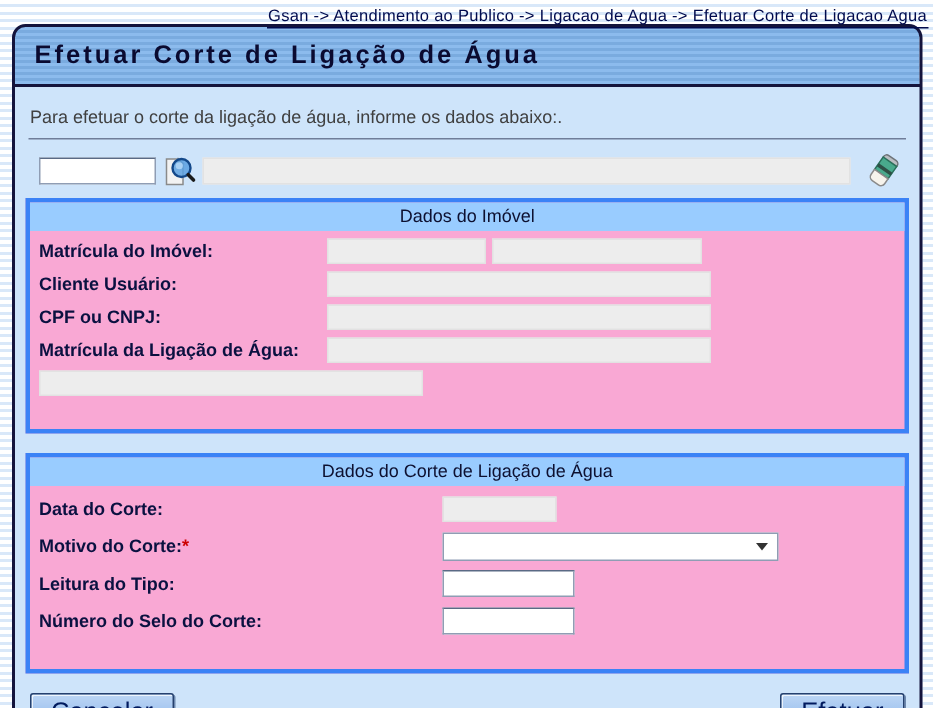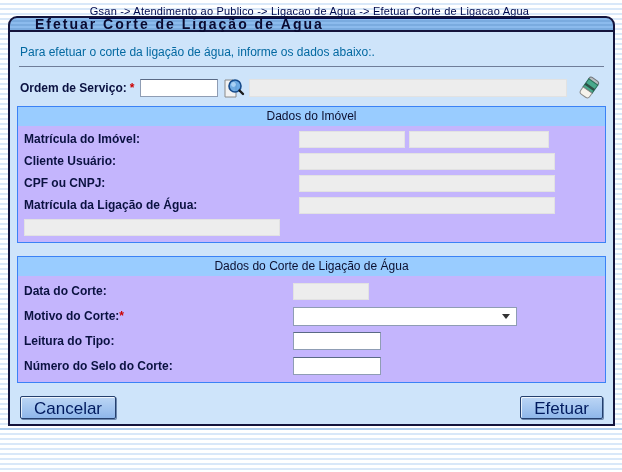--- a/index.html
+++ b/index.html
@@ -2,59 +2,59 @@
 <html><head>
 <meta charset="utf-8">
 <style>
   * { box-sizing: border-box; }
   html,body { margin:0; padding:0; }
   body {
     width:622px; height:472px; overflow:hidden;
     font-family:"Liberation Sans", sans-serif;
     background: repeating-linear-gradient(180deg, #ffffff 0px, #ffffff 3px, #d9e8f9 3px, #d9e8f9 5px);
   }
-  .breadcrumb-bar { height:15px; text-align:center; padding:1px 3px 0 0; }
+  .breadcrumb-bar { height:15px; text-align:right; padding:1px 3px 0 0; }
   .breadcrumb {
     font-size:11px; color:#000a4d; letter-spacing:0.2px;
     border-bottom:1px solid #000a4d; padding:0 1px 1px 1px; cursor:pointer;
   }
   .frame { margin:1px 7px 0 8px; }
   .title-tab {
-    height:16px; border:2px solid #14143c; border-radius:9px 9px 0 0;
+    height:42px; border:2px solid #14143c; border-radius:9px 9px 0 0;
     background: repeating-linear-gradient(180deg, #8cbbed 0px, #8cbbed 2px, #7aabdf 2px, #7aabdf 4px);
-    display:flex; align-items:center; padding-left:25px;
-    font-size:14px; font-weight:bold; letter-spacing:2px; color:#0a0a30;
+    display:flex; align-items:center; padding-left:13px;
+    font-size:17px; font-weight:bold; letter-spacing:2px; color:#0a0a30;
   }
   .frame-body {
     background:#cee4fa; border:2px solid #14143c; border-top:none;
     padding-bottom:5px;
   }
-  .intro { padding:13px 10px 7px 10px; font-size:12px; color:#0369a1; }
+  .intro { padding:13px 10px 7px 10px; font-size:12px; color:#404040; }
   .hr { height:1px; background:#6f7d99; margin:0 9px; }
 
   .ordem-row { display:flex; align-items:center; margin:9px 10px 0 10px; height:24px; }
   .lbl { font-size:12px; font-weight:bold; color:#0a1140; white-space:nowrap; }
   .req { color:#cc0000; font-weight:bold; }
   .ordem-row .req { margin-left:3px; }
   .txt-input {
     height:18px; border:1px solid #8f9db4; border-top-color:#5a6a85;
     background:#fff; font-size:12px; padding:0 2px; font-family:inherit;
   }
   .ordem-input { width:78px; margin-left:6px; }
   .icon-btn { margin-left:4px; cursor:pointer; display:inline-flex; align-items:center; }
   .ordem-display { flex:1; height:18px; background:#ededed; border:1px solid #e2e2e2; margin-left:4px; font-size:12px; color:#333; }
   .eraser-wrap { margin-left:10px; margin-right:2px; }
 
-  .section { margin:6px 7px 0 7px; border:1px solid #3b82f6; padding-bottom:6px; background:#c4b5fd; }
+  .section { margin:6px 7px 0 7px; border:3px solid #3b82f6; padding-bottom:22px; background:#f9a8d4; }
   .section-header {
     height:19px; line-height:19px; text-align:center;
     background:#99ccff; color:#0d1030; font-size:12px;
   }
   .frow { display:flex; align-items:center; margin-top:4px; padding:0 6px; height:18px; }
-  .frow .lbl { width:275px; flex:none; }
+  .frow .lbl { width:192px; flex:none; }
   .ro { background:#ededed; height:17px; border:1px solid #e2e2e2; font-size:12px; color:#333; }
   .ro-w1 { width:106px; margin-right:4px; }
   .ro-w2 { width:140px; }
   .ro-wide { width:256px; }
 
   .section-corte { margin-top:13px; }
   .section-corte .frow { height:20px; margin-top:5px; }
   .section-corte .lbl { width:269px; flex:none; }
   .ro-data { width:76px; }
   .select-box {
@@ -86,21 +86,20 @@
 <div class="frame">
   <div class="title-tab">
     <span>Efetuar Corte de Ligação de Água</span>
   </div>
   <div class="frame-body">
 
     <div class="intro">Para efetuar o corte da ligação de água, informe os dados abaixo:.</div>
     <div class="hr"></div>
 
     <div class="ordem-row">
-      <span class="lbl"><span>Ordem de Serviço:</span><span class="req">*</span></span>
       <input class="txt-input ordem-input" value="" style="">
       <span class="icon-btn">
         <svg width="23" height="23" viewBox="0 0 23 23">
           <path d="M3 3 h8 l3 3 v14 H3 z" fill="#f2f2f2" stroke="#8a8a8a"></path>
           <path d="M11 3 l3 3 h-3 z" fill="#c9c9c9" stroke="#8a8a8a"></path>
           <circle cx="13" cy="9" r="6" fill="#5aa0e0" fill-opacity="0.85" stroke="#14498a" stroke-width="1.6"></circle>
           <circle cx="11.5" cy="7.5" r="2.4" fill="#a9d1f5"></circle>
           <line x1="17.5" y1="13.5" x2="21" y2="17" stroke="#1b1b1b" stroke-width="2.4" stroke-linecap="round"></line>
         </svg>
       </span>

